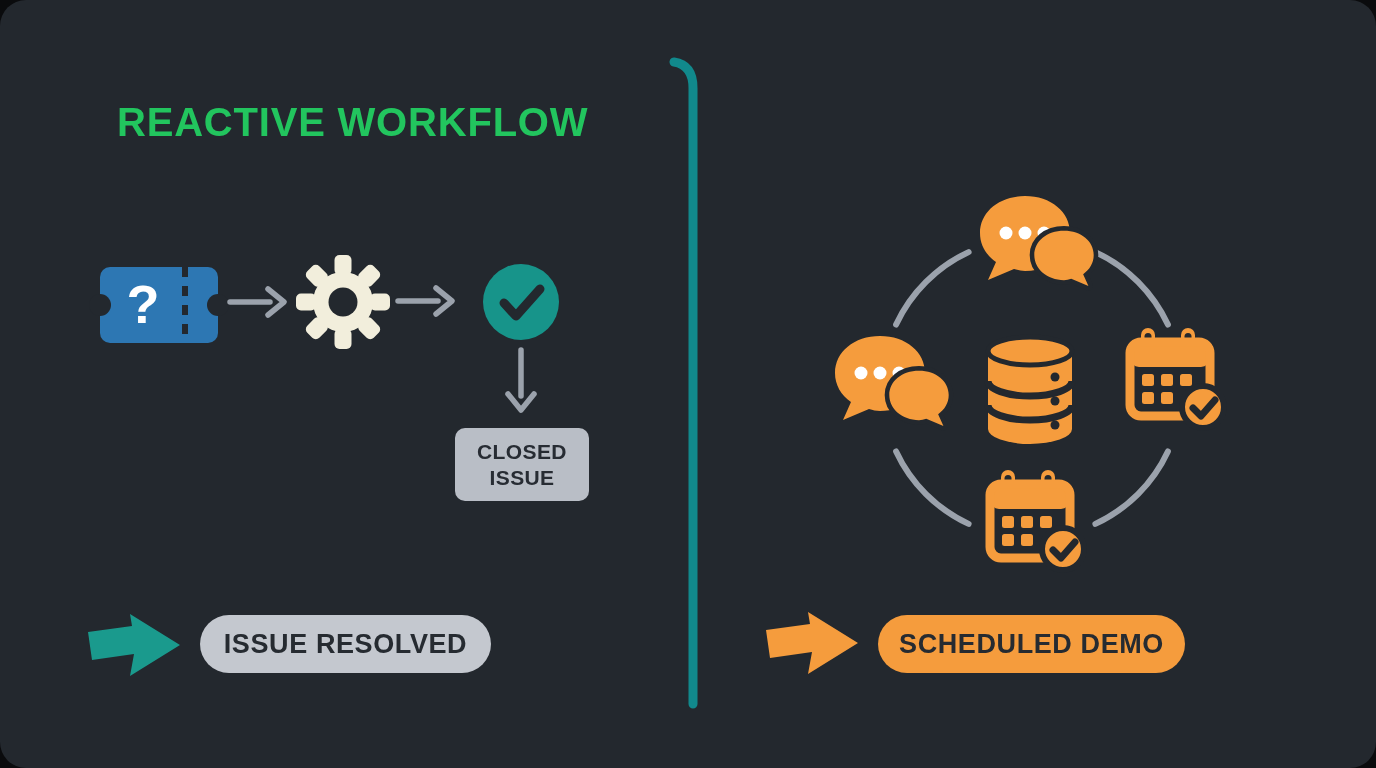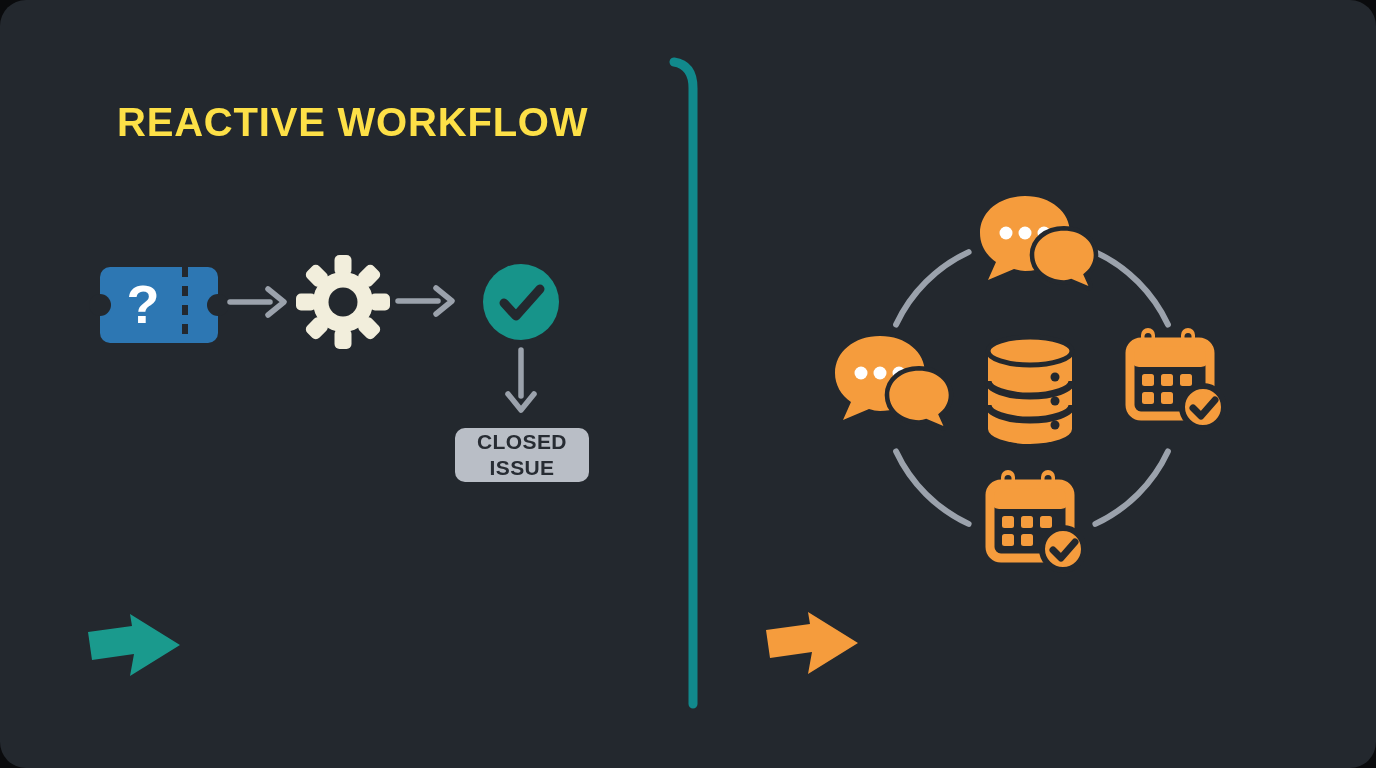--- a/index.html
+++ b/index.html
@@ -1,28 +1,28 @@
 <!DOCTYPE html>
 <html><head>
 <meta charset="utf-8">
 <style>
   html,body{margin:0;padding:0;background:#0a0b0d;width:1376px;height:768px;
     font-family:"Liberation Sans",sans-serif;}
   .card{position:absolute;left:0;top:0;width:1376px;height:768px;
     background:#23282e;border-radius:26px;overflow:hidden;}
   .art{position:absolute;left:0;top:0;width:1376px;height:768px;}
   .abs{position:absolute;}
-  .title{font-size:40px;font-weight:700;letter-spacing:0.8px;color:#fde047;
+  .title{font-size:40px;font-weight:700;letter-spacing:0.8px;color:#22c55e;
     white-space:nowrap;}
   .title-left{left:117px;top:100px;}
   .title-right{left:790px;top:100px;}
   .qmark{left:100px;top:265px;width:86px;height:78px;display:flex;
     align-items:center;justify-content:center;font-size:54px;font-weight:700;
     color:#ffffff;}
-  .closed-box{left:455px;top:428px;width:134px;height:54px;background:#b9bec6;
+  .closed-box{left:455px;top:428px;width:134px;height:73px;background:#b9bec6;
     border-radius:10px;display:flex;flex-direction:column;align-items:center;
     justify-content:center;color:#272c33;font-weight:700;font-size:21px;
     line-height:26px;letter-spacing:0.4px;}
   .pill{top:615px;height:58px;border-radius:29px;display:flex;align-items:center;
     justify-content:center;font-weight:700;font-size:27px;letter-spacing:0.6px;
     color:#262b31;white-space:nowrap;}
   .pill-gray{left:200px;width:291px;background:#c4c8cf;}
   .pill-orange{left:878px;width:307px;background:#f59c3d;}
 </style>
 </head>
@@ -130,14 +130,16 @@
 
   <div class="abs title title-left">REACTIVE WORKFLOW</div>
 
   <div class="abs qmark">?</div>
 
   <div class="abs closed-box">
     <span>CLOSED</span>
     <span>ISSUE</span>
   </div>
 
+  <div class="abs pill pill-gray">ISSUE RESOLVED</div>
+  <div class="abs pill pill-orange">SCHEDULED DEMO</div>
 
 </div>
 
 </body></html>

